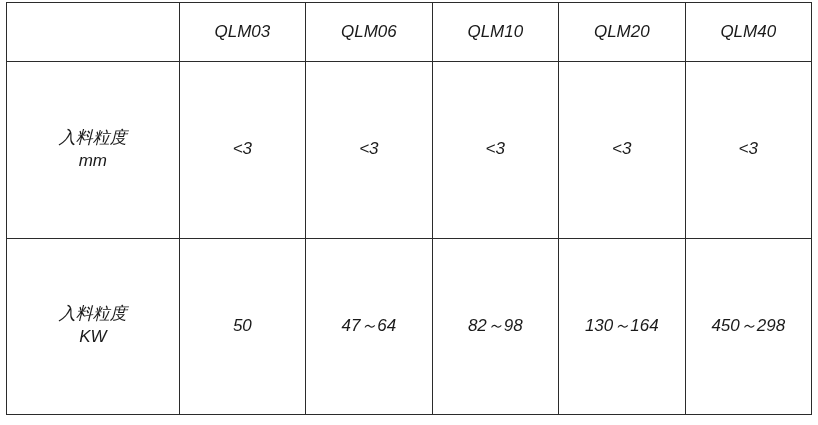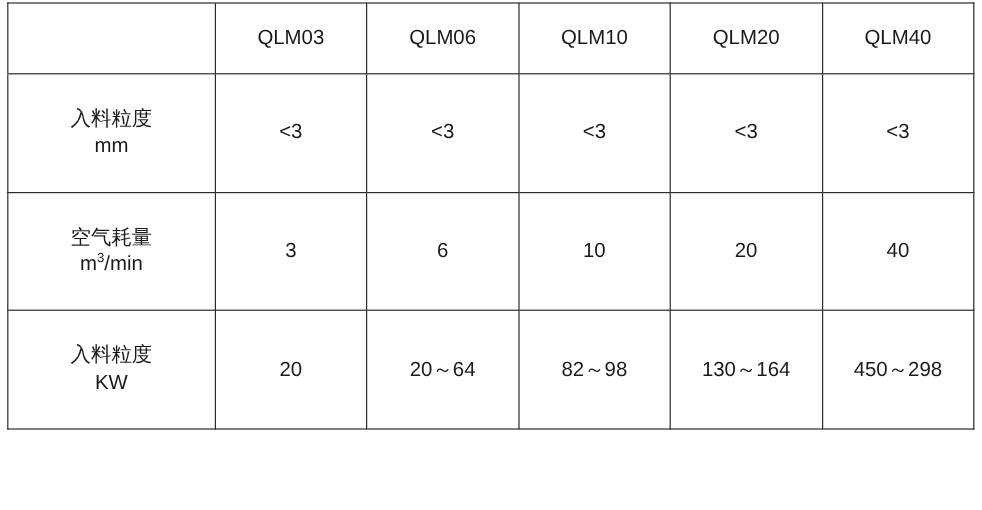--- a/index.html
+++ b/index.html
@@ -15,22 +15,23 @@
   }
   .spec-table-wrap {
     width: 818px;
     height: 425px;
     box-sizing: border-box;
     padding: 2px 6px 4px 6px;
   }
   table.spec-table {
     border-collapse: collapse;
     width: 806px;
-    height: 356px;
+    height: 413px;
     table-layout: fixed;
+    font-style: italic;
   }
   table.spec-table td,
   table.spec-table th {
     border: 1px solid #2b2b2b;
     text-align: center;
     vertical-align: middle;
     font-weight: normal;
     font-size: 17px;
     line-height: 1.35;
     padding: 2px 4px;
@@ -96,39 +97,28 @@
         </td>
         <td class="val">&lt;3</td>
         <td class="val">&lt;3</td>
         <td class="val">&lt;3</td>
         <td class="val">&lt;3</td>
         <td class="val">&lt;3</td>
       </tr>
 
 
 
-      <tr>
-        <td class="row-label">
-          <span class="l1">空气耗量</span>
-          <span class="l2"><span>m</span><sup>3</sup><span>/min</span></span>
-        </td>
-        <td class="val">3</td>
-        <td class="val">6</td>
-        <td class="val">10</td>
-        <td class="val">20</td>
-        <td class="val">40</td>
-      </tr>
 
 
       <tr>
         <td class="row-label">
           <span class="l1">入料粒度</span>
           <span class="l2">KW</span>
         </td>
-        <td class="val">20</td>
-        <td class="val">20～64</td>
+        <td class="val">50</td>
+        <td class="val">47～64</td>
         <td class="val">82～98</td>
         <td class="val">130～164</td>
         <td class="val">450～298</td>
       </tr>
     </tbody>
   </table>
 </div>
 
 </body></html>

